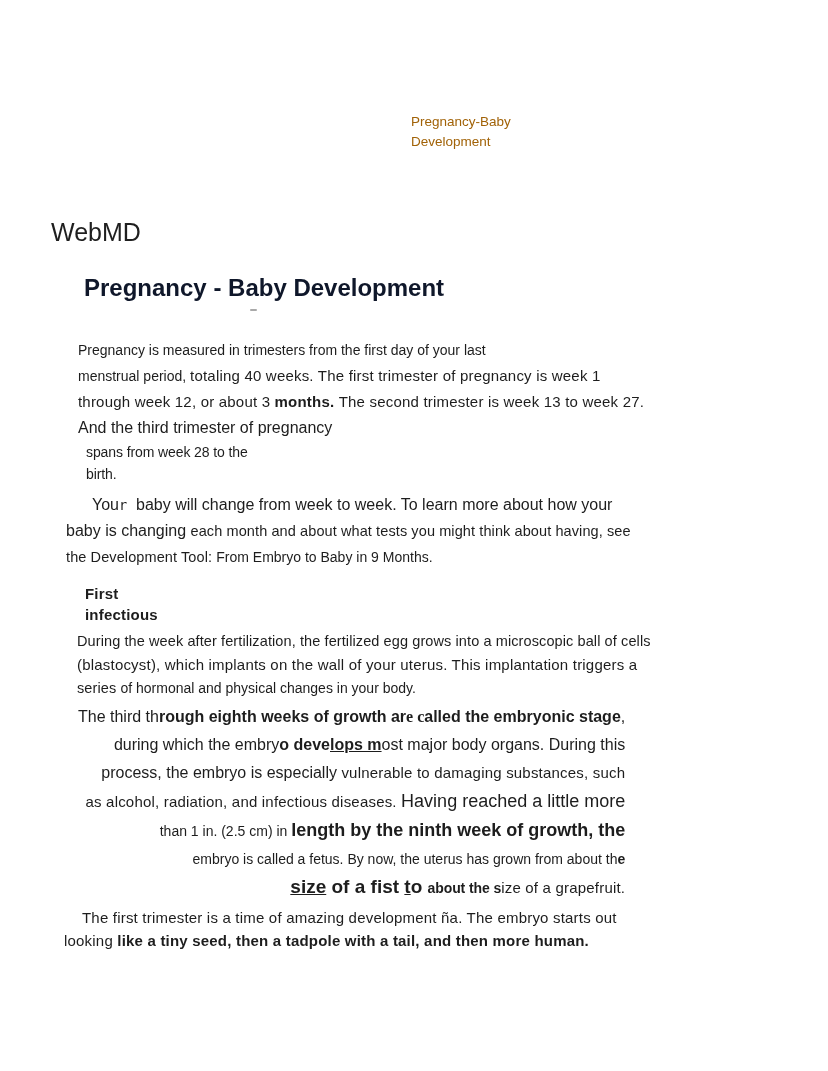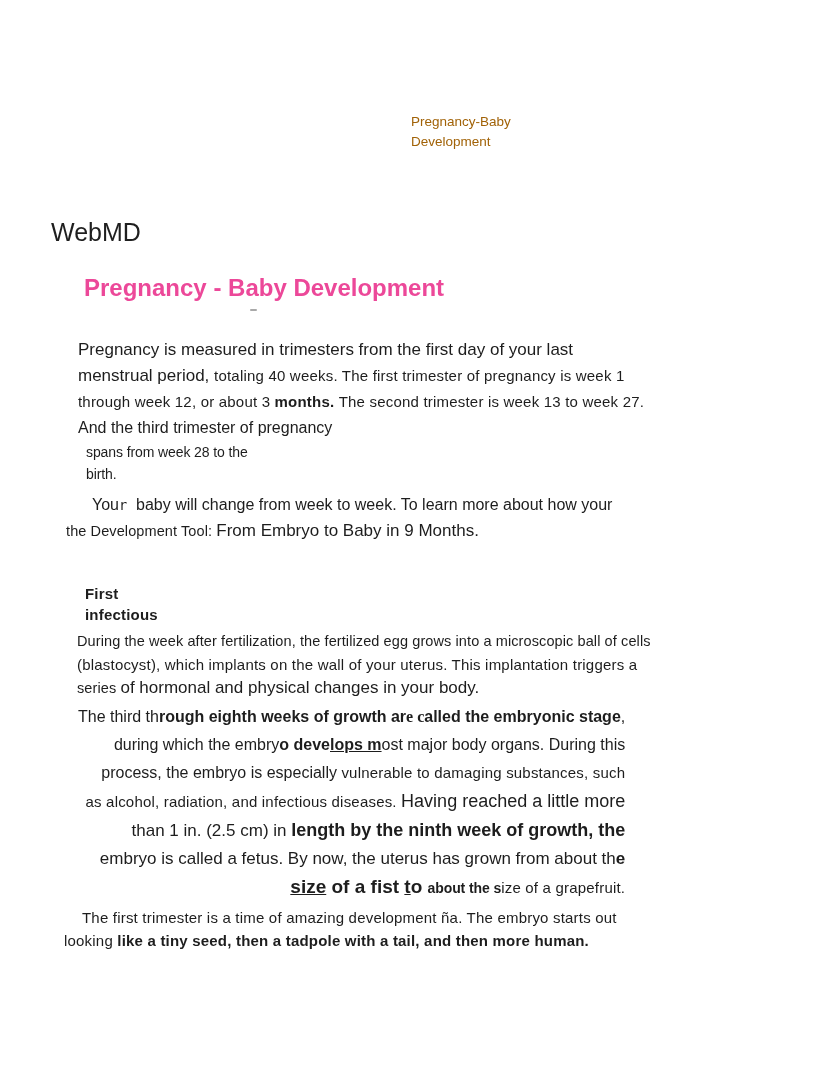--- a/index.html
+++ b/index.html
@@ -16,39 +16,39 @@
   .line{white-space:pre;}
 
   
   .running-header{position:absolute;left:363px;top:112px;color:#a16207;font-size:13.5px;margin-left:48px;}
   .running-header .line{line-height:20px;}
 
   
   .webmd{position:absolute;left:51px;top:218px;font-size:25px;font-weight:400;color:#1f1f1f;}
 
   
-  .doc-title{position:absolute;left:84px;top:274px;margin:0;font-size:24px;font-weight:700;color:#ec4899;}
+  .doc-title{position:absolute;left:84px;top:274px;margin:0;font-size:24px;font-weight:700;color:#0f172a;}
 
   
   .tiny-mark{position:absolute;left:250px;top:309px;width:7px;height:2px;background:#a9a9a9;border-radius:1px;}
 
   
   .p1{left:78px;top:337px;}  .p1 .line{line-height:26px;}  .p1 .tight{line-height:22px;}
   .p2{left:66px;top:492px;}  .p2 .line{line-height:26px;}
   .h2{left:85px;top:583px;font-weight:700;font-size:15px;} .h2 .line{line-height:21px;}
   .p3{left:77px;top:629px;}  .p3 .line{line-height:23px;}
   .p4{left:78px;top:703px;text-align:right;}  .p4 .line{line-height:28px;}
   .p5{left:64px;top:906px;}  .p5 .line{line-height:23px;}
 
   
   .r14 {font-size:14px;letter-spacing:-0.1px;}
   .r14x{font-size:14.5px;letter-spacing:.1px;}
   .r15 {font-size:15px;letter-spacing:.2px;}
   .r16 {font-size:16px;}
-  .r17 {font-size:17px;}
+  .r17 {font-size:14px;}
   .r18 {font-size:18px;}
   .r19 {font-size:19px;}
   .b{font-weight:700;}
   .u{text-decoration:underline;}
   .mono{font-family:"DejaVu Sans Mono",monospace;font-size:13.5px;}
   .serif{font-family:"Liberation Serif",serif;}
   .sp8{display:inline-block;width:8px;}
   .sp18{display:inline-block;width:18px;}
   .sp26{display:inline-block;width:26px;}
 </style>
@@ -72,20 +72,21 @@
       <div class="line"><span class="r17">Pregnancy is measured in trimesters from the first day of your last</span></div>
       <div class="line"><span class="r17">menstrual period, </span><span class="r15">totaling 40 weeks. The first trimester of pregnancy is week 1</span></div>
       <div class="line"><span class="r15">through week 12, or about 3 </span><span class="r15 b">months. </span><span class="r15">The second trimester is week 13 to week 27.</span></div>
       <div class="line"><span class="r16">And the third trimester of pregnancy</span></div>
       <div class="line tight"><span class="sp8"></span><span class="r14">spans from week 28 to the</span></div>
       <div class="line tight"><span class="sp8"></span><span class="r14">birth.</span></div>
     </div>
 
   <div class="block p2">
       <div class="line"><span class="sp26"></span><span class="r16">You</span><span class="mono">r</span><span class="r16">  baby will change from week to week. To learn more about how your</span></div>
+      <div class="line"><span class="r16">baby is changing </span><span class="r14x">each month and about what tests you might think about having, see</span></div>
       <div class="line"><span class="r14x">the Development Tool: </span><span class="r17">From Embryo to Baby in 9 Months.</span></div>
     </div>
 
   <div class="block h2">
       <div class="line"><span class="r15 b">First</span></div>
       <div class="line"><span class="r15 b">infectious</span></div>
     </div>
 
   <div class="block p3">
       <div class="line"><span class="r14x">During the week after fertilization, the fertilized egg grows into a microscopic ball of cells</span></div>

